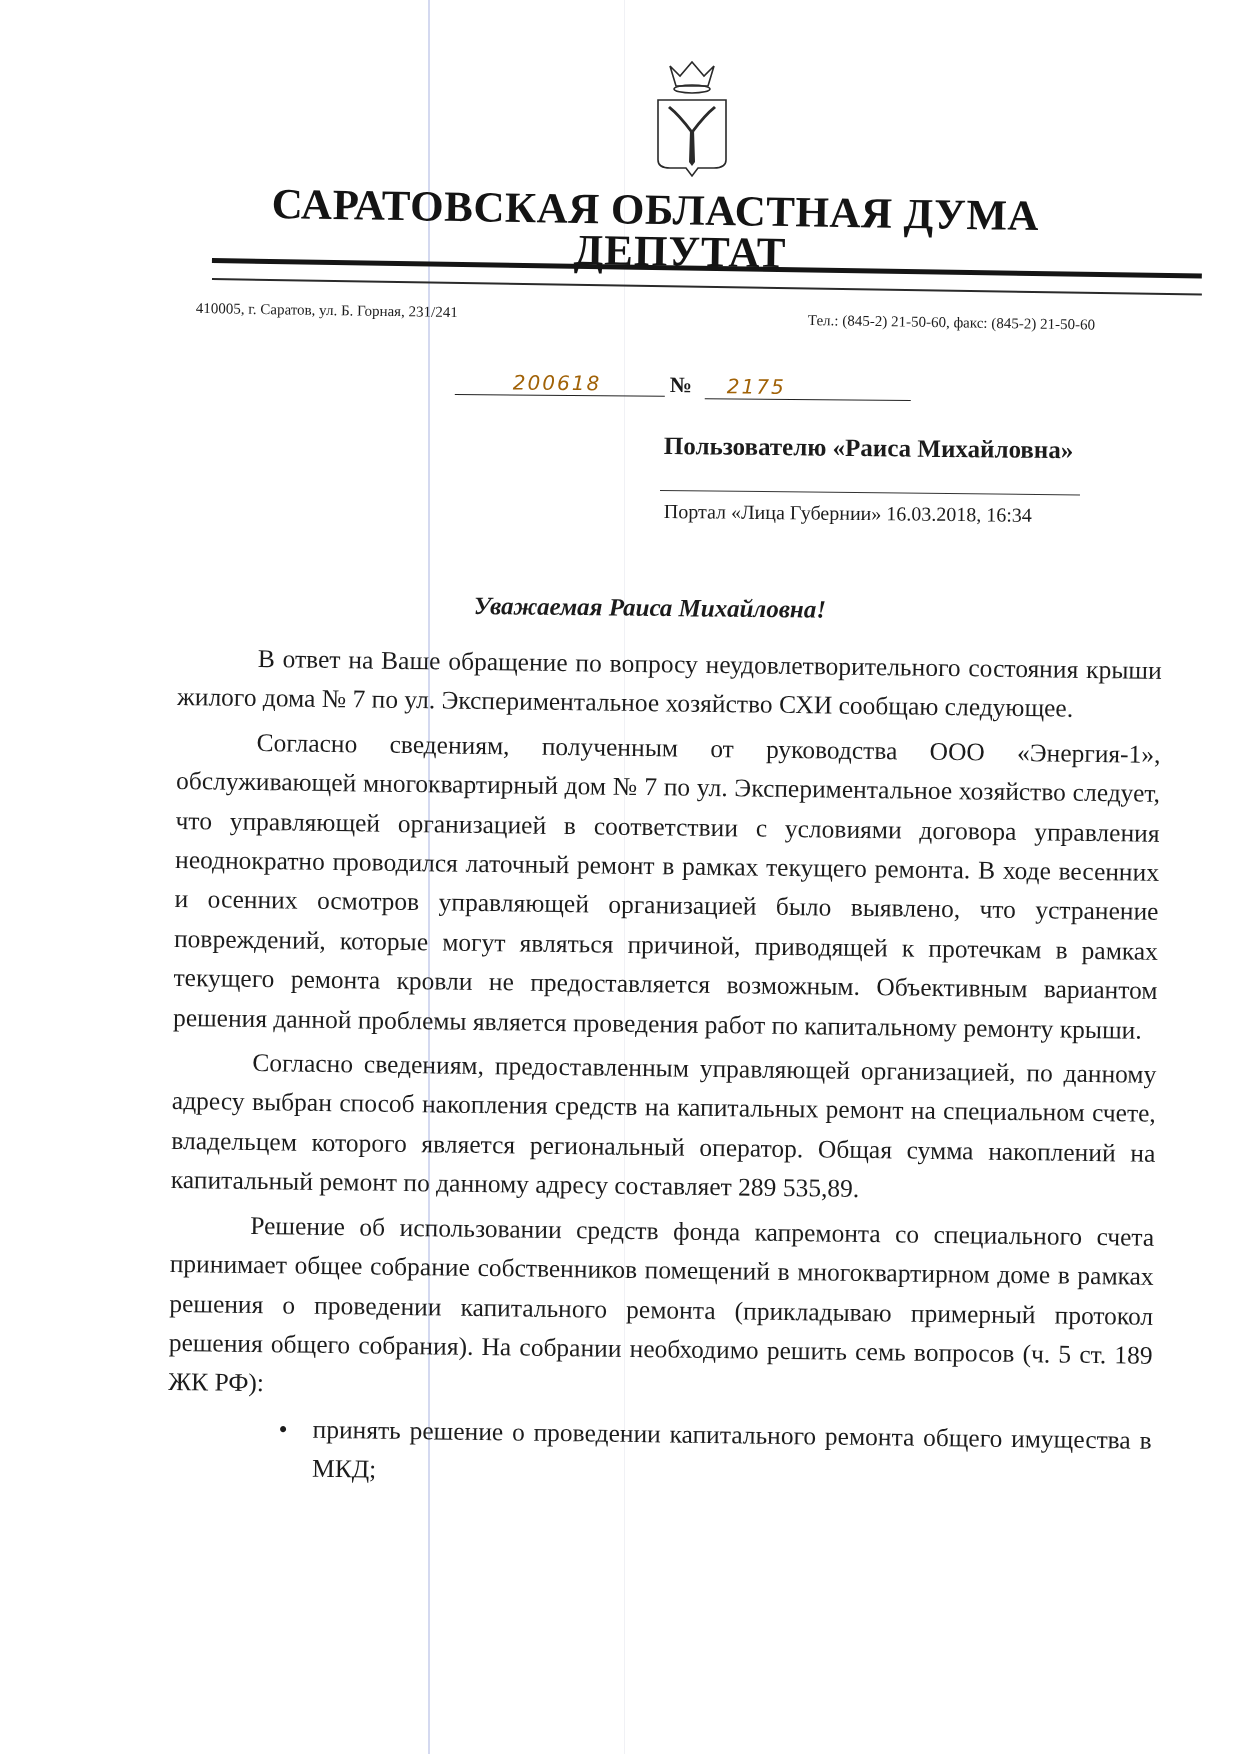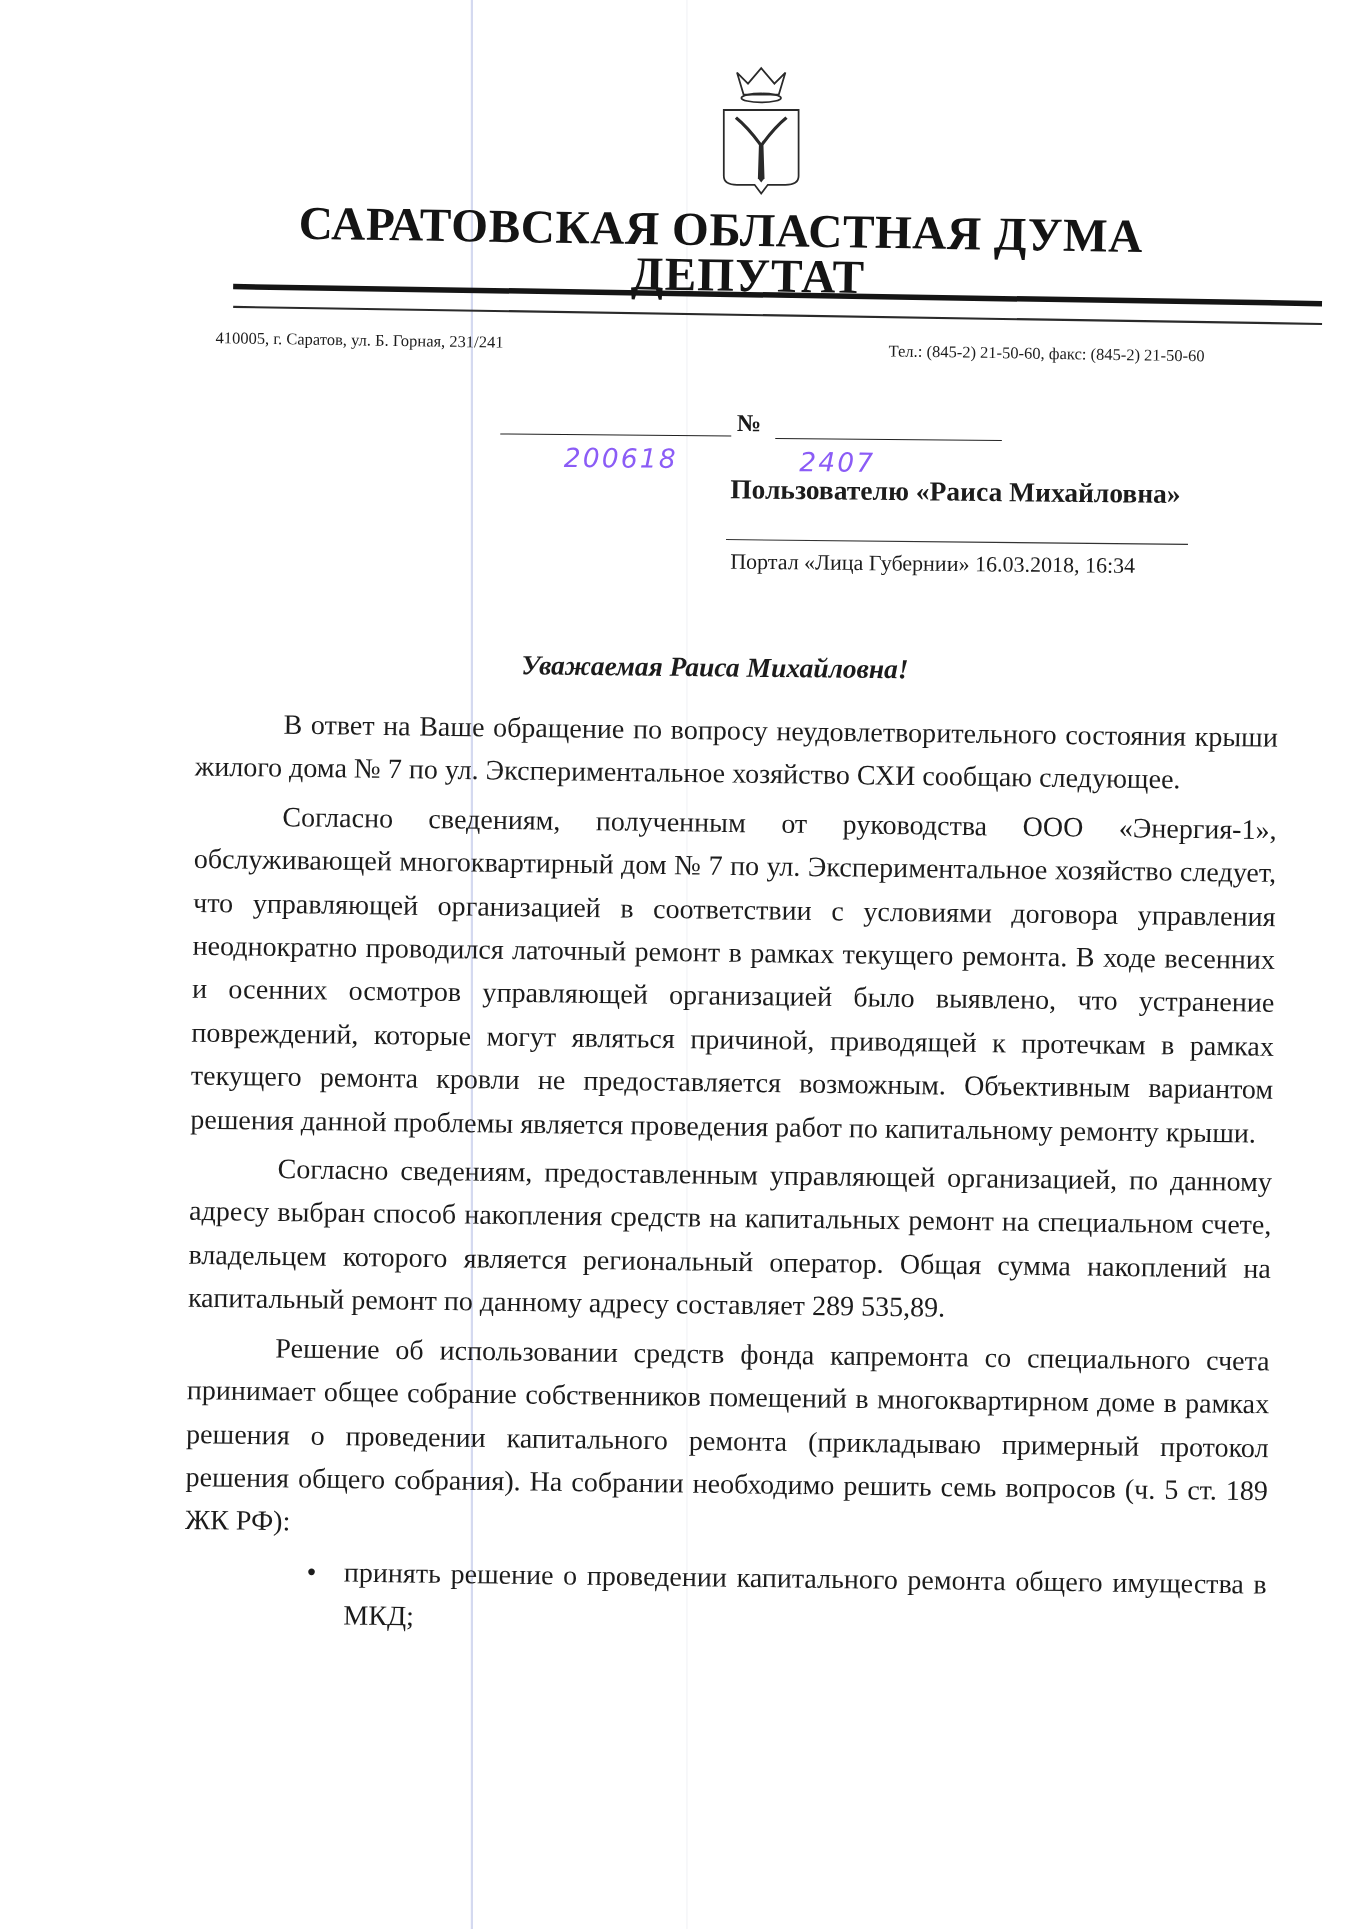--- a/index.html
+++ b/index.html
@@ -15,21 +15,21 @@
               letter-spacing:1px; transform:rotate(0.9deg); transform-origin:left top; color:#141414; }
   .rule-thick { position:absolute; left:212px; top:258px; width:990px; height:5px; background:#151515;
                 transform:rotate(0.9deg); transform-origin:left top; }
   .rule-thin { position:absolute; left:212px; top:278px; width:990px; height:2px; background:#2a2a2a;
                transform:rotate(0.9deg); transform-origin:left top; }
   .addr { position:absolute; left:196px; top:300px; font-size:15px; transform:rotate(0.9deg); transform-origin:left top; }
   .contacts { position:absolute; left:808px; top:312px; font-size:15px; transform:rotate(0.9deg); transform-origin:left top; }
   .regline { position:absolute; left:455px; top:372px; width:460px; height:30px; transform:rotate(0.5deg); transform-origin:left top; }
   .regline .line1 { position:absolute; left:0; top:22px; width:210px; height:1px; background:#222; }
   .regline .line2 { position:absolute; left:250px; top:24px; width:206px; height:1px; background:#222; }
-  .regline .hand { position:absolute; font-family:"DejaVu Sans", sans-serif; color:#8b5cf6; font-size:24px; font-style:italic; letter-spacing:2px;margin-top:32px; }
+  .regline .hand { position:absolute; font-family:"DejaVu Sans", sans-serif; color:#a16207; font-size:20px; font-style:italic; letter-spacing:2px; }
   .regline .date { left:58px; top:-2px; }
   .regline .no-sign { position:absolute; left:215px; top:-2px; font-weight:bold; font-size:22px; color:#1a1a1a; }
   .regline .num { left:272px; top:0px; }
   .recipient { position:absolute; left:664px; top:432px; font-weight:bold; font-size:25px; white-space:nowrap;
                transform:rotate(0.6deg); transform-origin:left top; }
   .recip-rule { position:absolute; left:660px; top:490px; width:420px; height:1px; background:#333; transform:rotate(0.6deg); transform-origin:left top; }
   .portal { position:absolute; left:664px; top:500px; font-size:20px; white-space:nowrap; transform:rotate(0.6deg); transform-origin:left top; }
   .greeting { position:absolute; left:474px; top:592px; font-weight:bold; font-style:italic; font-size:25px; white-space:nowrap;
               transform:rotate(0.6deg); transform-origin:left top; }
   .body { position:absolute; left:178px; top:638px; width:984px; transform:rotate(0.75deg); transform-origin:left top;
@@ -64,21 +64,21 @@
 <div class="rule-thick"></div>
 <div class="rule-thin"></div>
 <div class="addr">410005,  г. Саратов, ул. Б.  Горная, 231/241</div>
 <div class="contacts">Тел.: (845-2)  21-50-60, факс: (845-2) 21-50-60</div>
 
 <div class="regline">
   <div class="line1"></div>
   <span class="hand date">200618</span>
   <span class="no-sign">№</span>
   <div class="line2"></div>
-  <span class="hand num">2407</span>
+  <span class="hand num">2175</span>
 </div>
 
 <div class="recipient">Пользователю «Раиса Михайловна»</div>
 <div class="recip-rule"></div>
 <div class="portal">Портал «Лица Губернии» 16.03.2018, 16:34</div>
 
 <div class="greeting">Уважаемая Раиса Михайловна!</div>
 
 <div class="body">
   <p>В ответ на Ваше обращение по вопросу неудовлетворительного состояния крыши жилого дома № 7 по ул. Экспериментальное хозяйство СХИ сообщаю следующее.</p>

